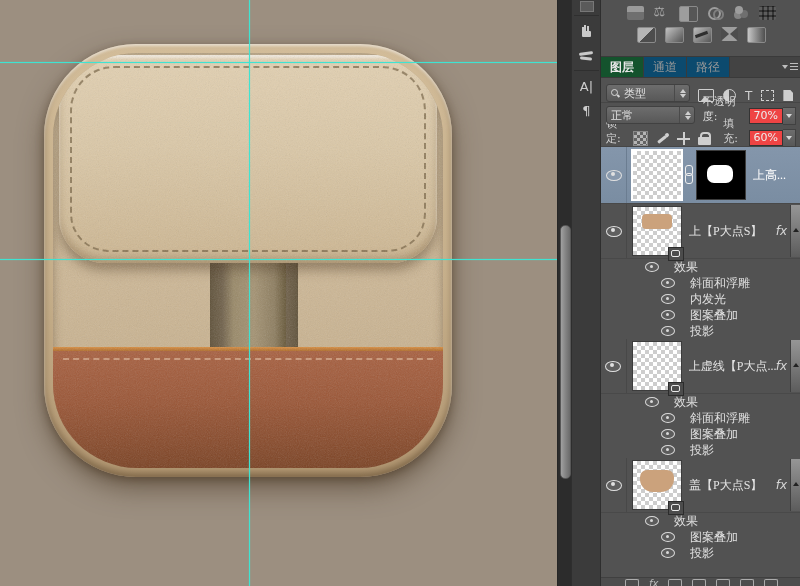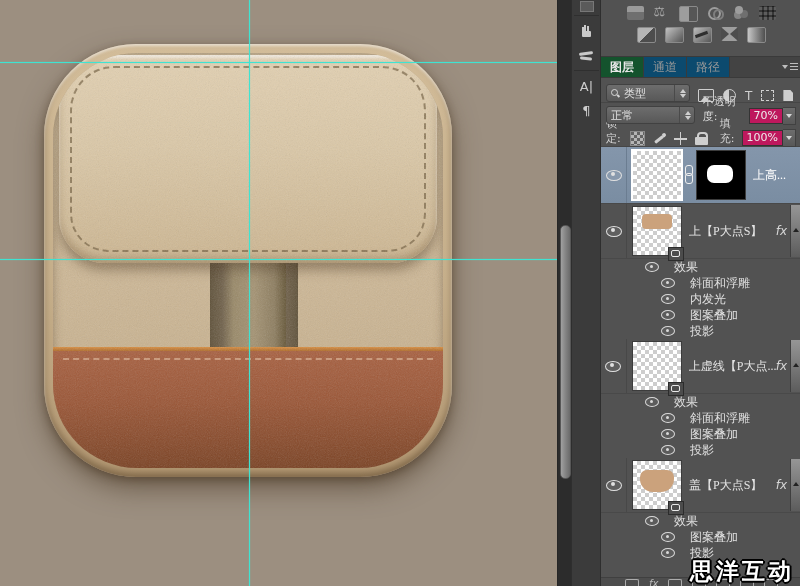--- a/index.html
+++ b/index.html
@@ -106,21 +106,21 @@
   .mag::after{content:"";position:absolute;left:6px;top:6px;width:3px;height:1.5px;background:#d8d8d8;transform:rotate(45deg);}
   .fdrop{width:74px;margin-right:6px;}
   .ficons{display:flex;align-items:center;gap:9px;color:#cfcfcf;margin-left:2px;}
   .fi{font-size:12px;line-height:1;}
   .fi-img{width:14px;height:11px;border:1px solid #cfcfcf;border-radius:1px;position:relative;overflow:hidden;}
   .fi-img::after{content:"";position:absolute;left:1px;bottom:-1px;border-left:5px solid transparent;border-right:5px solid transparent;border-bottom:6px solid #cfcfcf;}
   .fi-adj{width:11px;height:11px;border-radius:50%;background:linear-gradient(90deg,#cfcfcf 50%,#555 50%);border:1px solid #cfcfcf;}
   .fi-shape{width:11px;height:9px;border:1px dashed #cfcfcf;}
   .fi-so{width:10px;height:11px;background:#cfcfcf;clip-path:polygon(0 0,70% 0,100% 30%,100% 100%,0 100%);}
   .combo{display:flex;align-items:center;height:16px;margin-left:4px;}
-  .combo .val{background:#be185d;border:1px solid #343434;height:14px;line-height:14px;padding:0 4px;color:#ececec;}
+  .combo .val{background:#ef4444;border:1px solid #343434;height:14px;line-height:14px;padding:0 4px;color:#ececec;}
   .combo .btn{width:12px;height:16px;background:linear-gradient(180deg,#6d6d6d,#585858);border:1px solid #414141;border-left:0;
     display:flex;align-items:center;justify-content:center;}
   .combo .btn i{border-left:3px solid transparent;border-right:3px solid transparent;border-top:4px solid #d6d6d6;}
   .blenddrop{width:90px;margin-right:8px;}
   .lk-icons{display:flex;align-items:center;gap:8px;margin:0 6px;}
   .lk{position:relative;width:13px;height:13px;}
   .lk-checker{background:repeating-conic-gradient(#b5b5b5 0 25%,#636363 0 50%) 0 0/6px 6px;border:1px solid #8a8a8a;}
   .lk-brush::before{content:"";position:absolute;left:1px;top:6px;width:10px;height:3px;background:#cfcfcf;transform:rotate(-38deg);border-radius:1px;}
   .lk-brush::after{content:"";position:absolute;right:0px;top:1px;width:4px;height:4px;background:#cfcfcf;border-radius:50% 50% 50% 0;transform:rotate(-38deg);}
   .lk-move::before{content:"";position:absolute;left:6px;top:0;width:1.5px;height:13px;background:#cfcfcf;}
@@ -295,21 +295,21 @@
     <div class="crow lkrow">
       <span>锁定:</span>
       <span class="lk-icons">
         <span class="lk lk-checker"></span>
         <span class="lk lk-brush"></span>
         <span class="lk lk-move"></span>
         <span class="lk lk-lock"></span>
       </span>
       <span style="margin-left:6px">填充:</span>
       <span class="combo">
-        <span class="val">100%</span>
+        <span class="val">60%</span>
         <span class="btn">
             <i></i>
           </span>
       </span>
     </div>
 
     <div class="list">
 
       <div class="lay sel">
         <span class="eyebox">
@@ -419,16 +419,15 @@
       <span class="bb fxb">fx</span>
       <span class="bb"></span>
       <span class="bb"></span>
       <span class="bb"></span>
       <span class="bb"></span>
       <span class="bb"></span>
     </div>
   </div>
 
   <div class="watermark">
-    <div class="wm1">思洋互动</div>
   </div>
 
 </div>
 
 </body></html>

